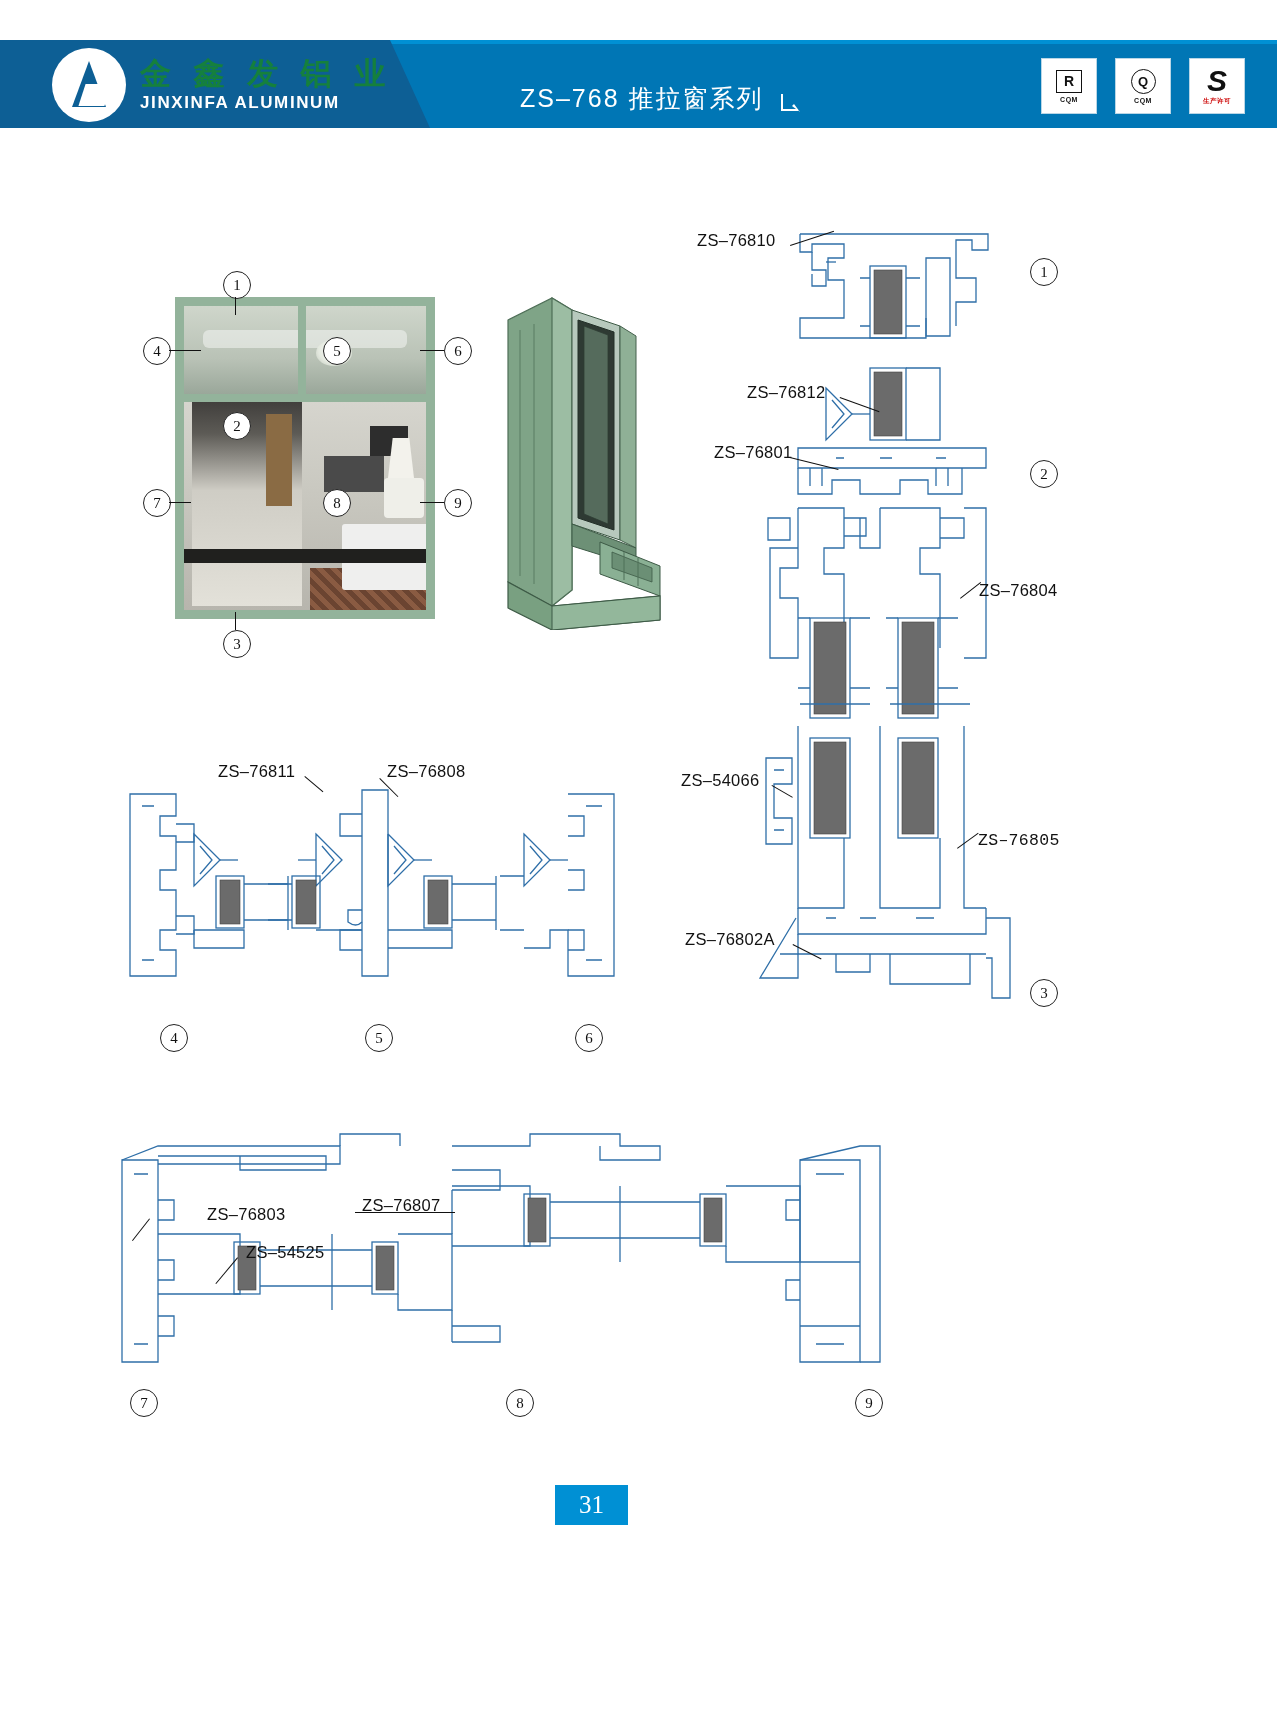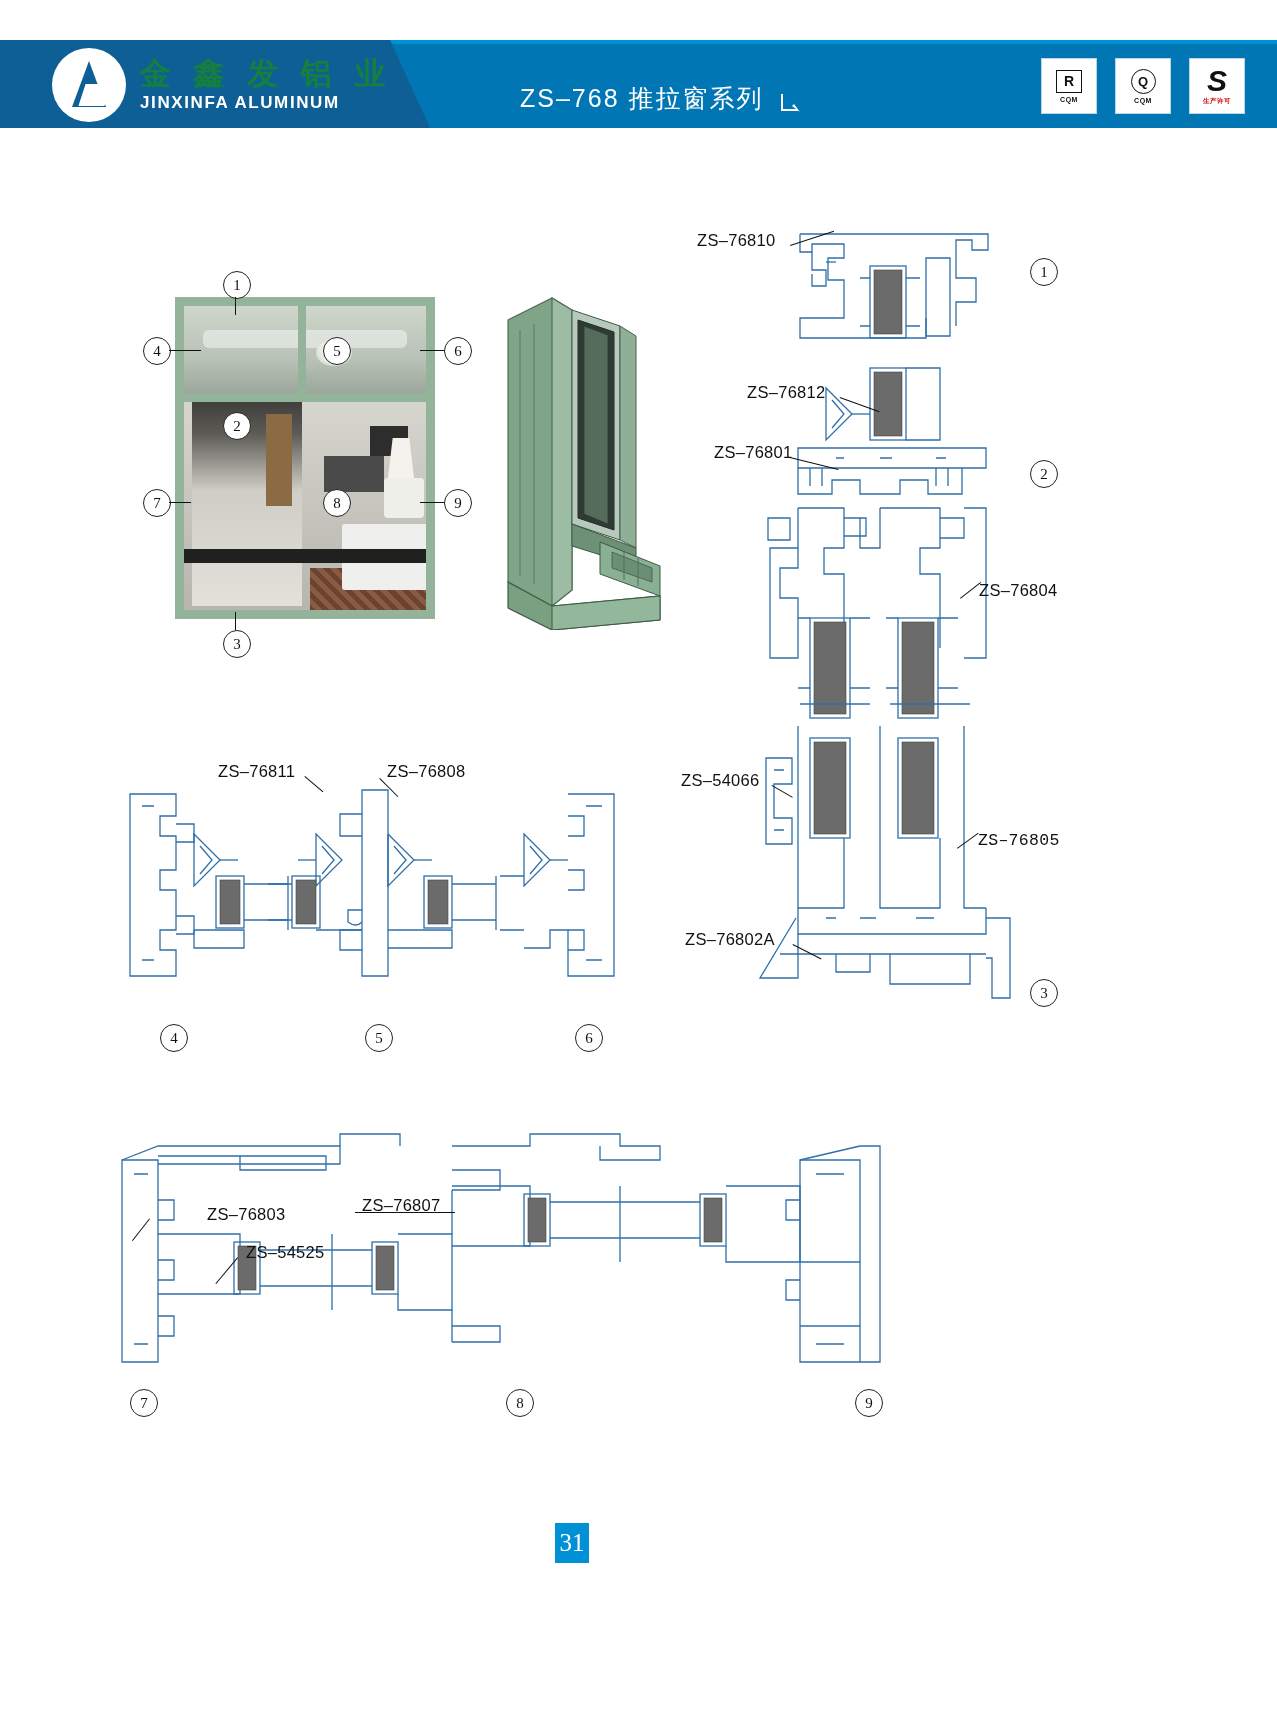--- a/index.html
+++ b/index.html
@@ -264,29 +264,28 @@
   .render3d {
     position: absolute;
     left: 500px; top: 290px;
     width: 200px; height: 340px;
   }
 
   
   .pagenum {
     position: absolute;
     left: 555px; top: 1485px;
-    width: 34px; height: 40px;
+    width: 73px; height: 40px;
     background: #0090d4;
     color: #fff;
     font-size: 25px;
     display: flex;
     align-items: center;
     justify-content: center;
     font-family: "Liberation Serif", serif;
-    margin-top: 38px;
   }
 </style>
 </head>
 <body>
 
 <div class="header">
   <div class="header-bar"></div>
   <div class="header-bar-top"></div>
 
   <div class="logo-block"></div>

